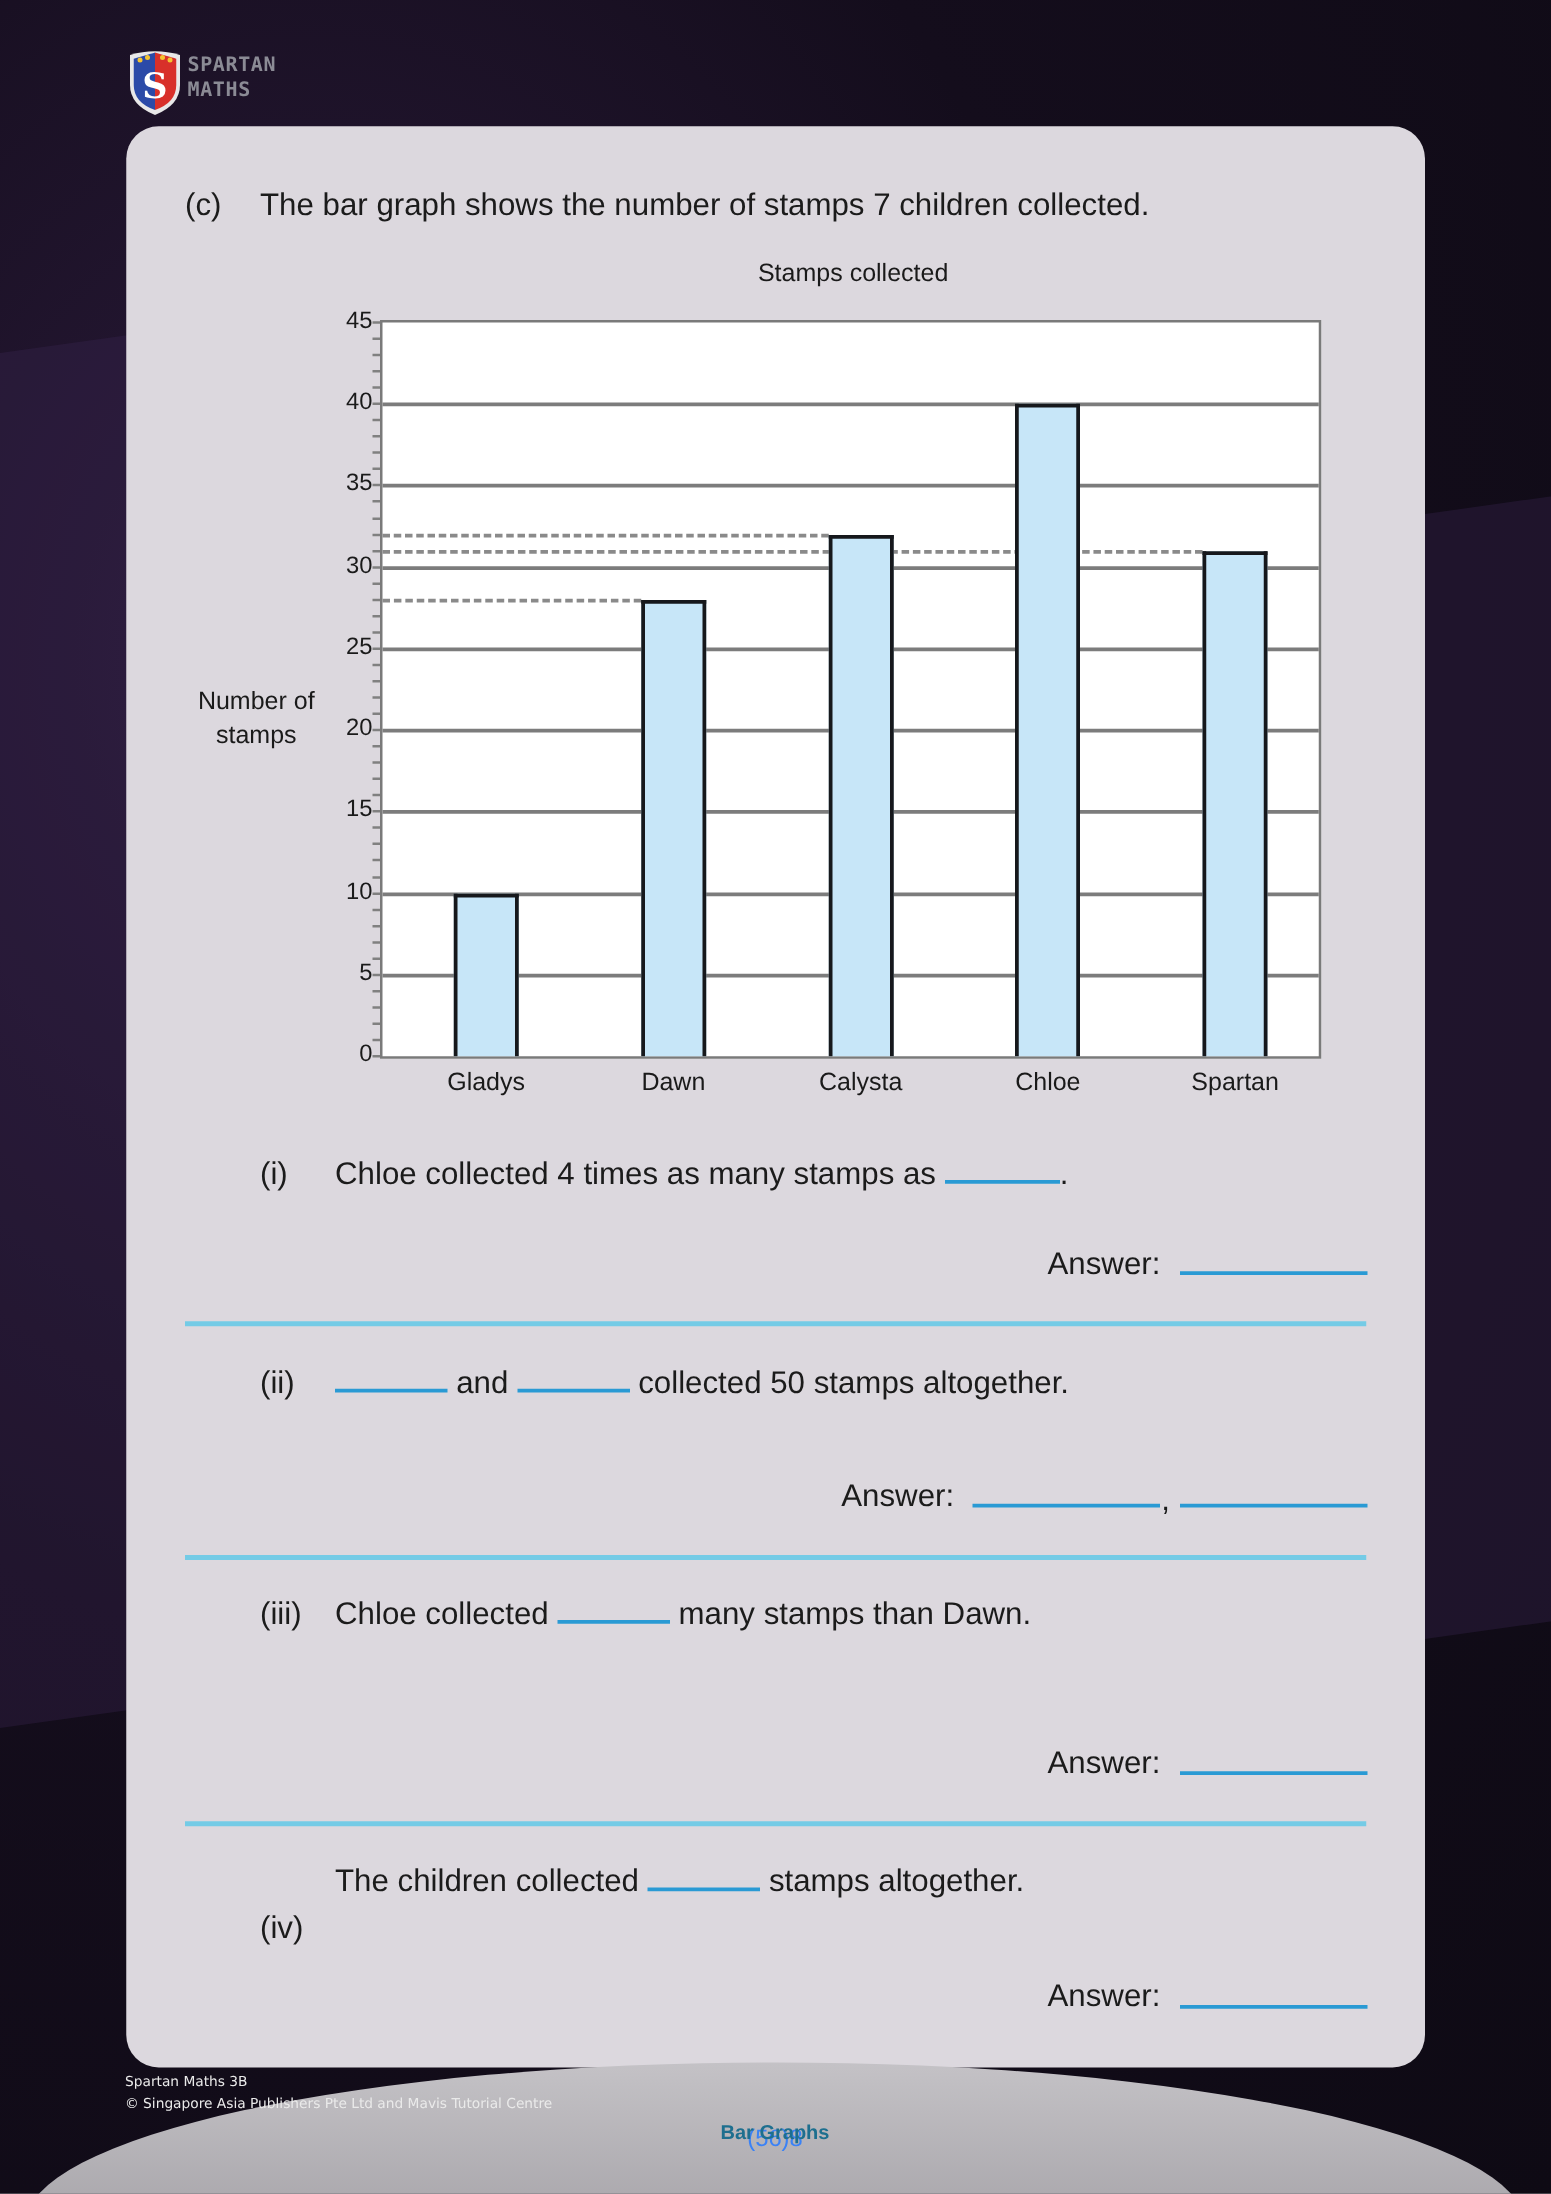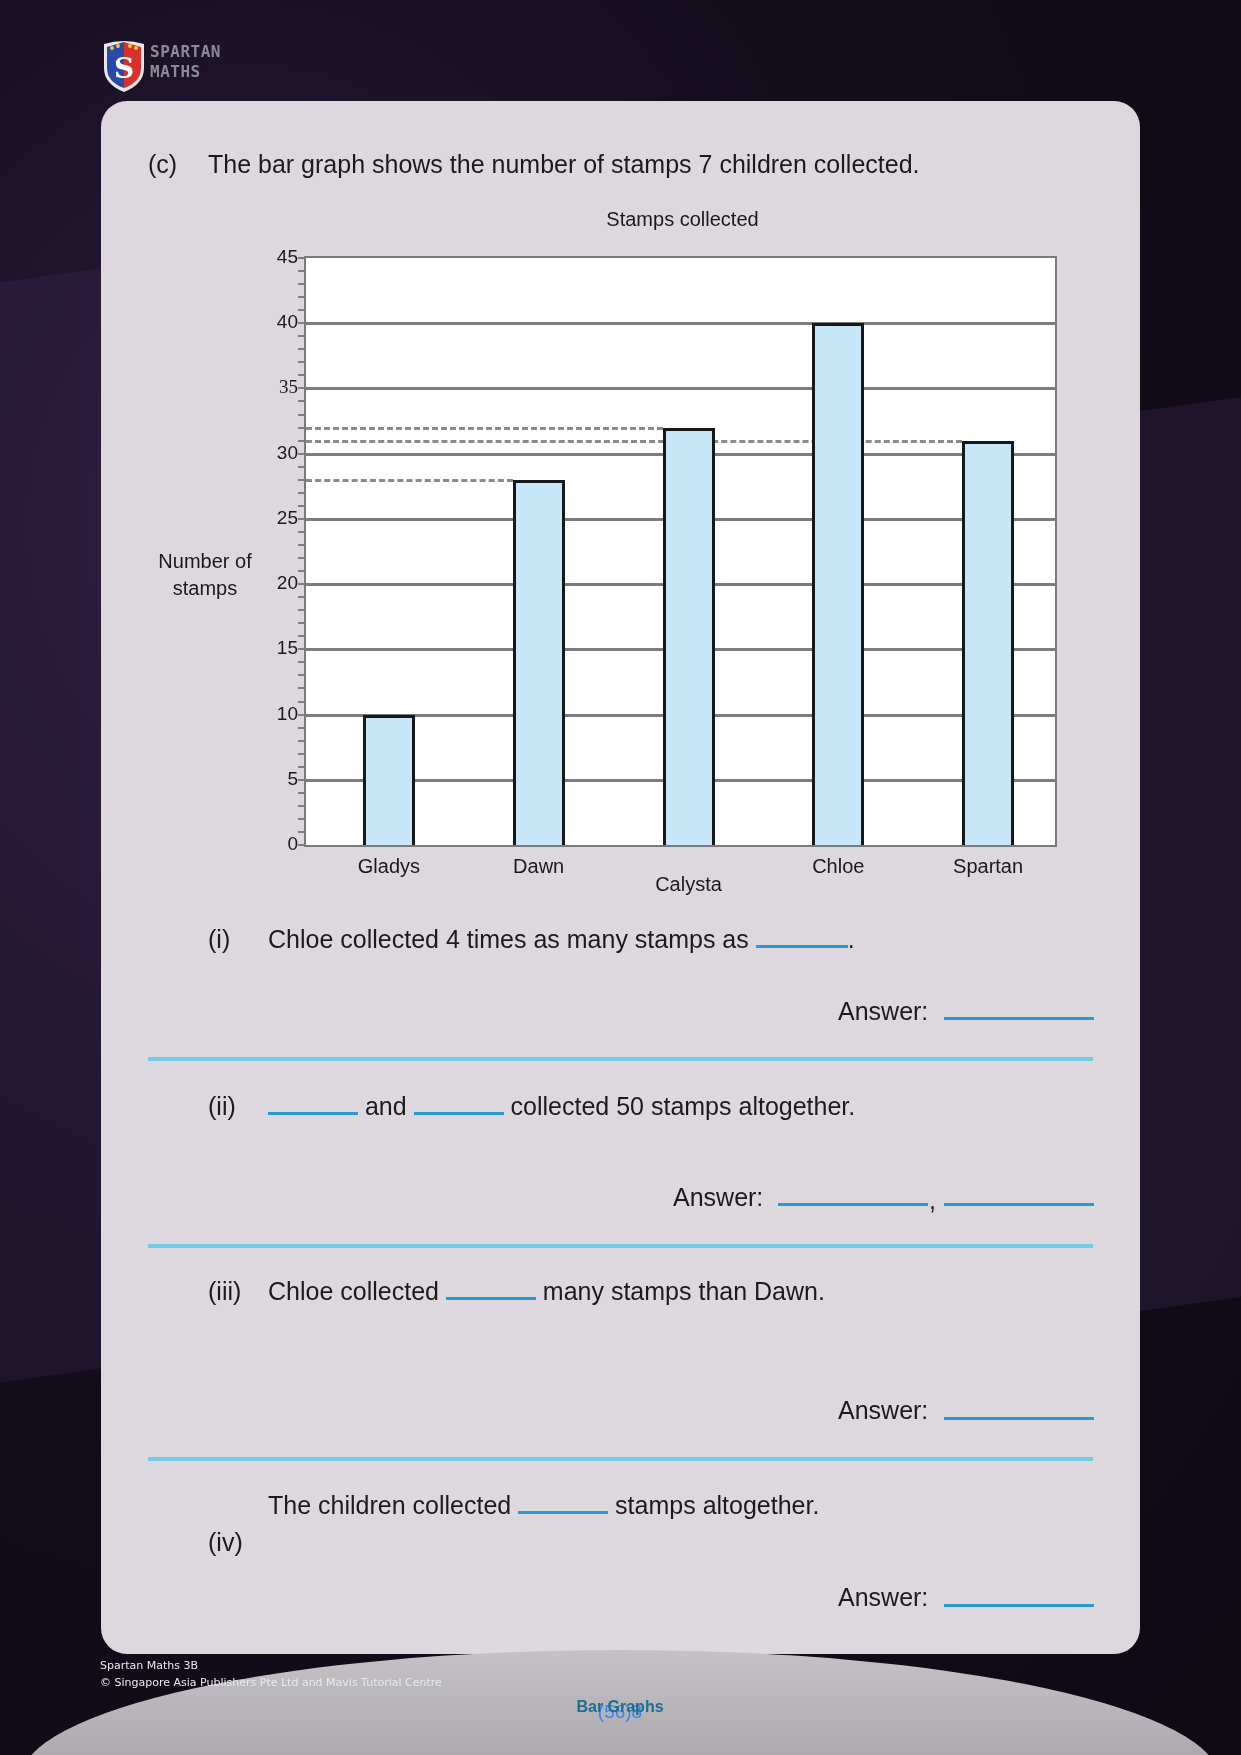--- a/index.html
+++ b/index.html
@@ -67,21 +67,21 @@
 </div>
 
 <div id="yticks">
     <div class="abs ytick" style="left: 262px; top: 833px;">0</div>
     <div class="abs ytick" style="left: 262px; top: 767.778px;">5</div>
     <div class="abs ytick" style="left: 262px; top: 702.556px;">10</div>
     <div class="abs ytick" style="left: 262px; top: 637.333px;">15</div>
     <div class="abs ytick" style="left: 262px; top: 572.111px;">20</div>
     <div class="abs ytick" style="left: 262px; top: 506.889px;">25</div>
     <div class="abs ytick" style="left: 262px; top: 441.667px;">30</div>
-    <div class="abs ytick" style="left: 262px; top: 376.444px; font-family: Liberation Serif, serif;">35</div>
+    <div class="abs ytick" style="left: 262px; top: 376.444px;">35</div>
     <div class="abs ytick" style="left: 262px; top: 311.222px;">40</div>
     <div class="abs ytick" style="left: 262px; top: 246px;">45</div>
   </div>
 <div id="minor-ticks">
     <div class="abs minor" style="left: 298px; top: 844px; width: 10px;"></div>
     <div class="abs minor" style="left: 298px; top: 830.956px;"></div>
     <div class="abs minor" style="left: 298px; top: 817.911px;"></div>
     <div class="abs minor" style="left: 298px; top: 804.867px;"></div>
     <div class="abs minor" style="left: 298px; top: 791.822px;"></div>
     <div class="abs minor" style="left: 298px; top: 778.778px; width: 10px;"></div>
@@ -142,21 +142,21 @@
     <div class="bar" style="left: 56.9px; width: 52px; top: 456.556px; height: 130.444px;"></div>
     <div class="bar" style="left: 206.7px; width: 52px; top: 221.756px; height: 365.244px;"></div>
     <div class="bar" style="left: 356.5px; width: 52px; top: 169.578px; height: 417.422px;"></div>
     <div class="bar" style="left: 506.3px; width: 52px; top: 65.2222px; height: 521.778px;"></div>
     <div class="bar" style="left: 656.1px; width: 52px; top: 182.622px; height: 404.378px;"></div>
   </div>
 
 <div id="xlabels">
     <div class="abs xlabel" style="left: 318.9px; top: 855px;">Gladys</div>
     <div class="abs xlabel" style="left: 468.7px; top: 855px;">Dawn</div>
-    <div class="abs xlabel" style="left: 618.5px; top: 855px; margin-top: 18px;">Calysta</div>
+    <div class="abs xlabel" style="left: 618.5px; top: 855px;">Calysta</div>
     <div class="abs xlabel" style="left: 768.3px; top: 855px;">Chloe</div>
     <div class="abs xlabel" style="left: 918.1px; top: 855px;">Spartan</div>
   </div>
 
 <div class="abs q-text" style="left:208px;top:925px;">(i)</div>
 <div class="abs q-text" style="left:268px;top:925px;">
   <span>Chloe collected 4 times as many stamps as</span>
   <span class="blank" style="width:92px;"></span><span>.</span>
 </div>
 <div class="abs q-text" style="left:838px;top:997px;">Answer:</div>

